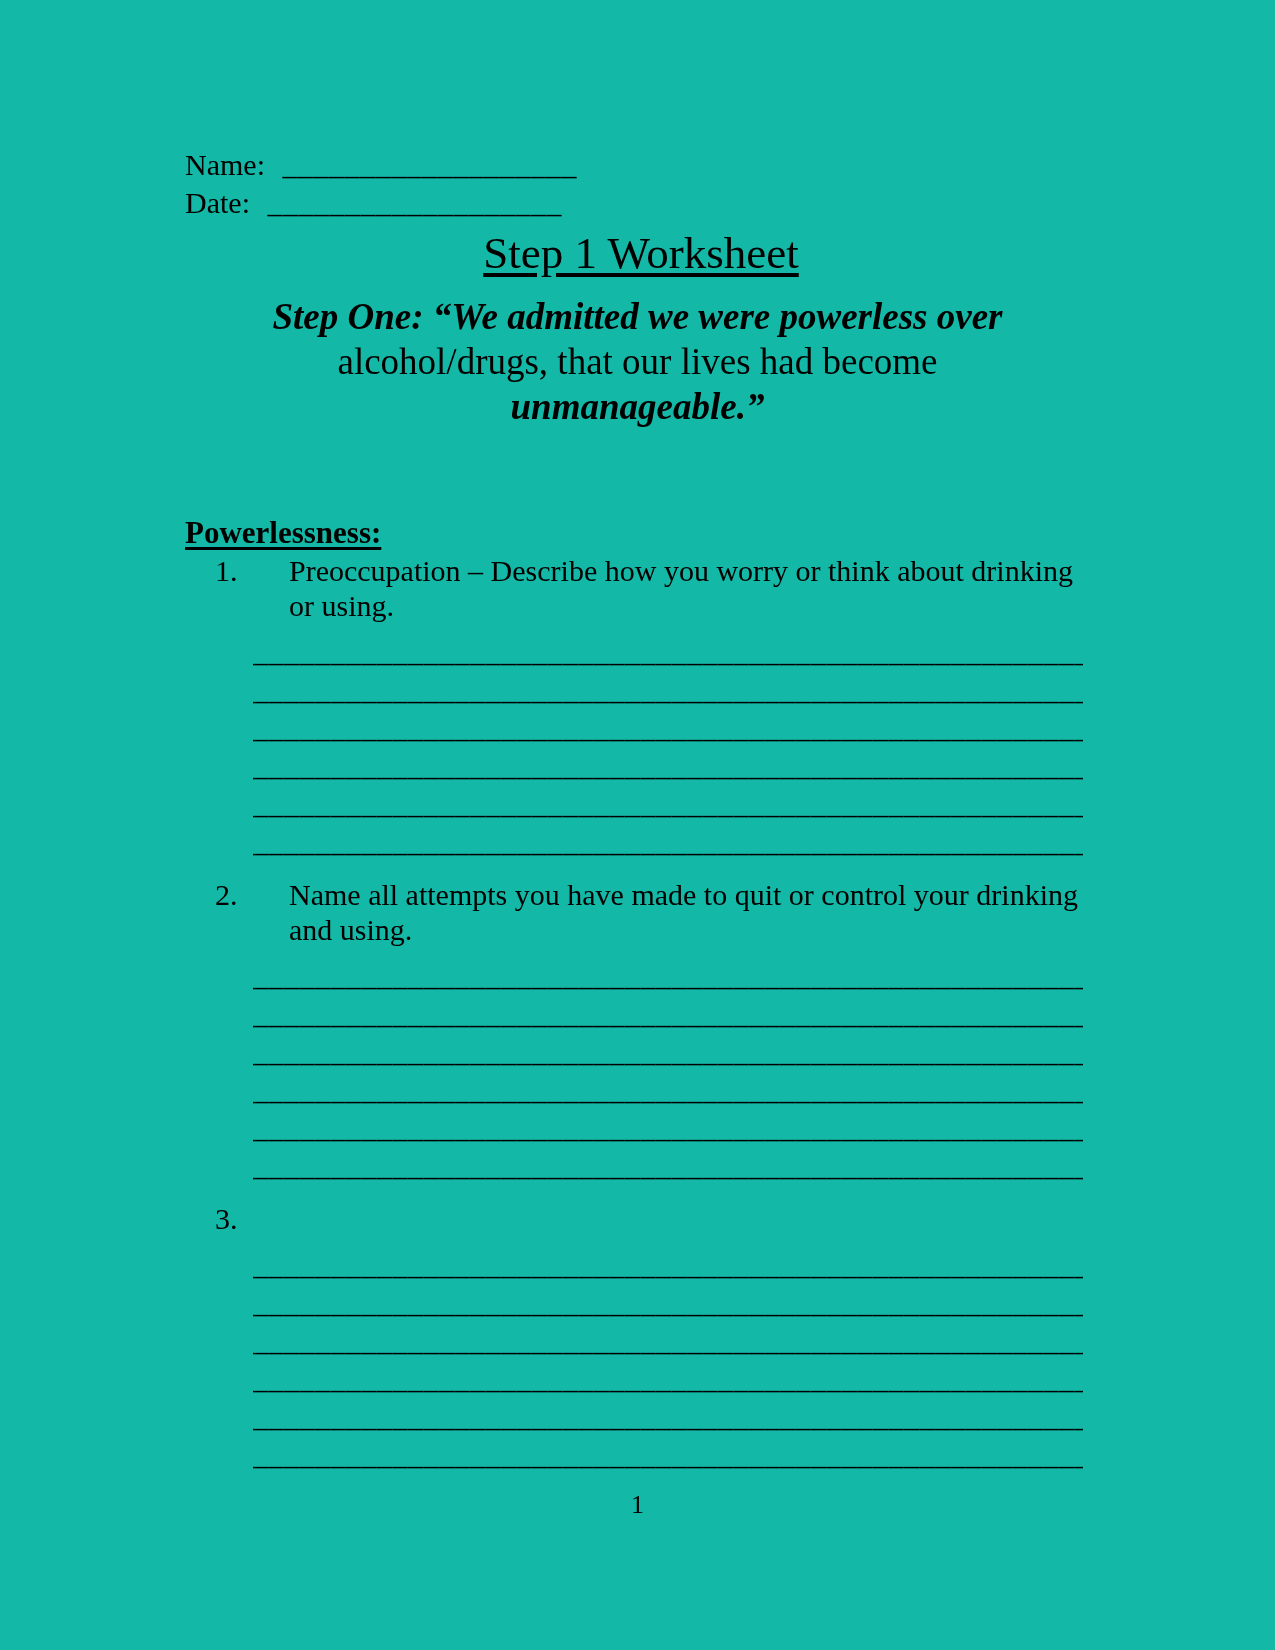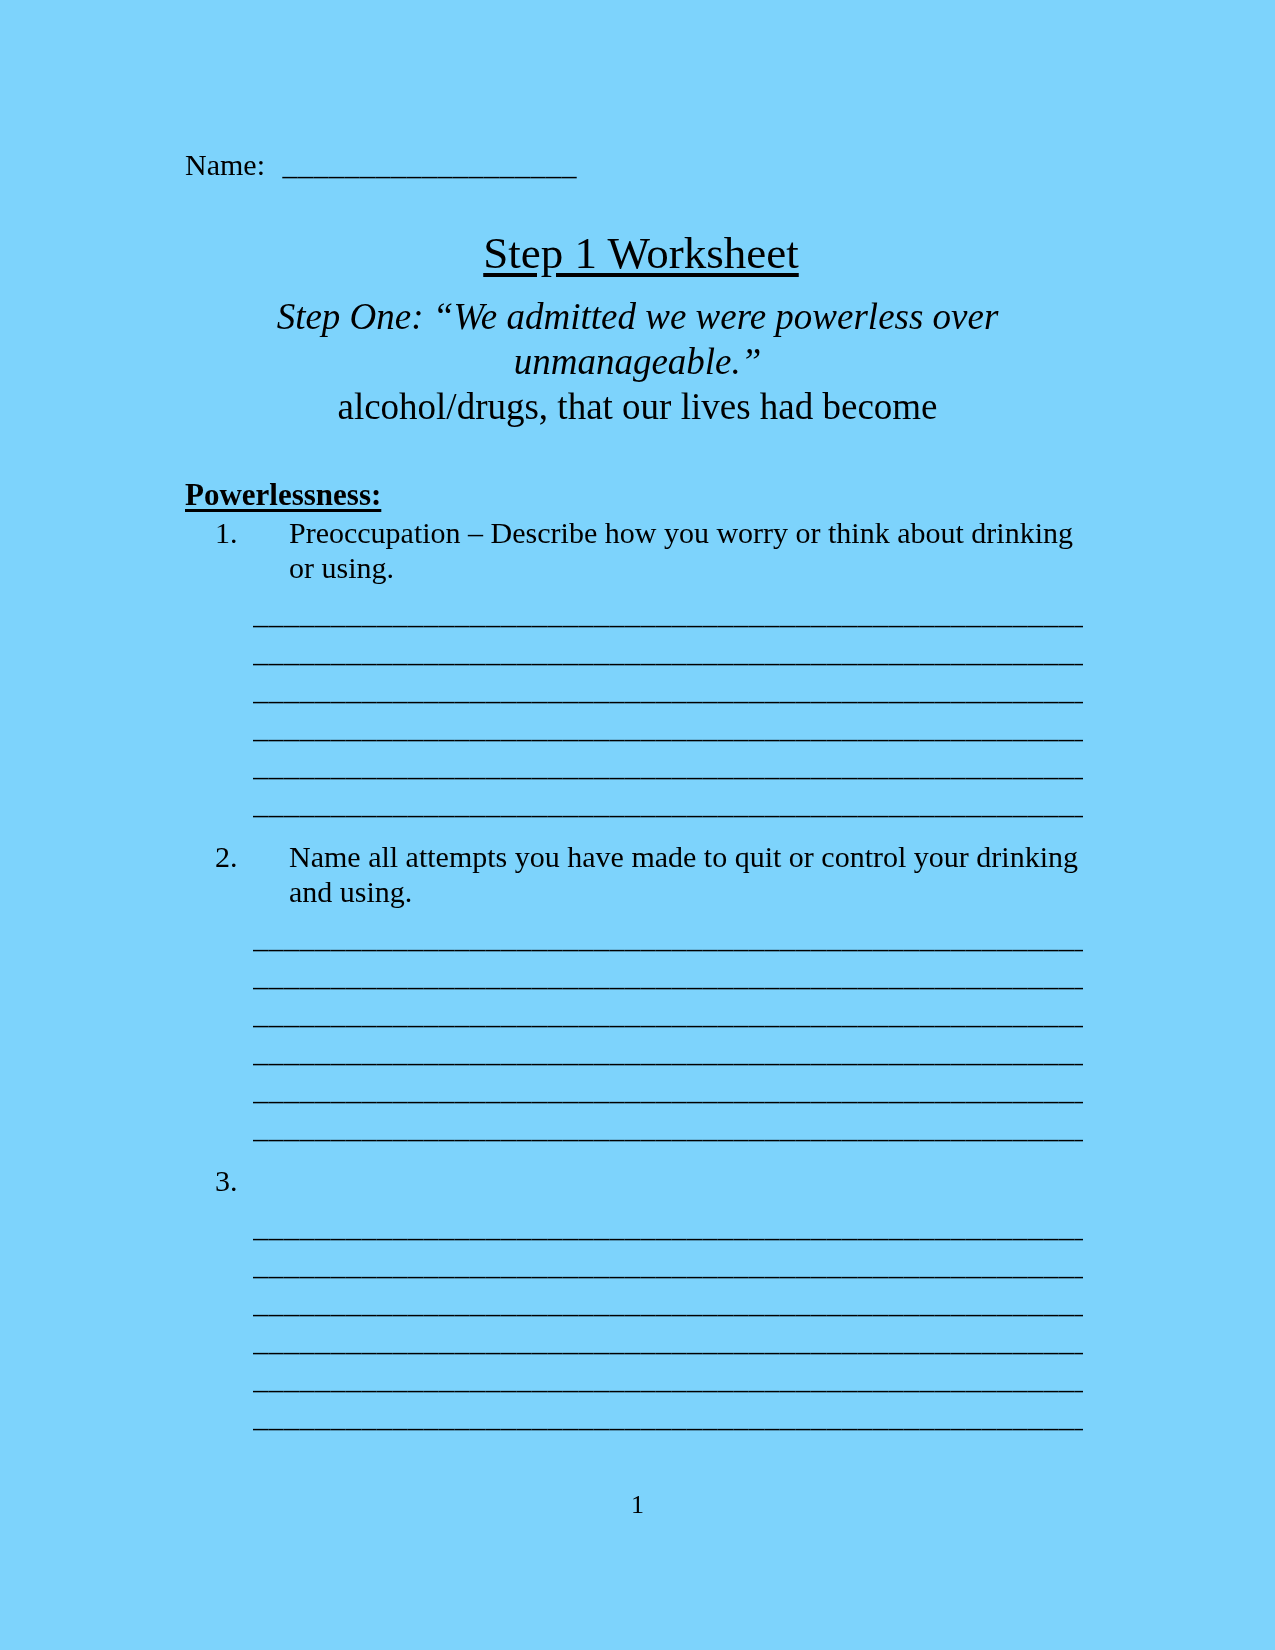--- a/index.html
+++ b/index.html
@@ -2,21 +2,21 @@
 <html><head>
 <meta charset="utf-8">
 <style>
   * { margin: 0; padding: 0; box-sizing: border-box; }
   html, body { background: #ffffff; }
   .page {
     position: relative;
     width: 1275px;
     height: 1650px;
     margin: 0 auto;
-    background: #7dd3fc;
+    background: #14b8a6;
     color: #000000;
     font-family: "Liberation Serif", "DejaVu Serif", serif;
     overflow: hidden;
   }
   .content {
     position: absolute;
     left: 185px;
     top: 146px;
     width: 905px;
   }
@@ -49,21 +49,21 @@
   
   .quote {
     position: absolute;
     left: 0;
     top: 294px;
     width: 1275px;
     text-align: center;
     font-size: 37px;
     line-height: 45px;
   }
-  .quote-line.italic { font-style: italic; }
+  .quote-line.italic { font-style: italic; font-weight: bold; }
   
   .section-heading {
     margin-top: 293px; 
     font-size: 31px;
     line-height: 36px;
     font-weight: bold;
     text-decoration: underline;
     text-underline-offset: 4px;
   }
   
@@ -110,20 +110,24 @@
 
 <div class="page">
 
   <div class="content">
 
     <div class="field-row">
       <span class="field-label">Name:</span>
       <span class="field-blank">___________________</span>
     </div>
 
+    <div class="field-row">
+      <span class="field-label">Date:</span>
+      <span class="field-blank">___________________</span>
+    </div>
 
     <div class="section-heading">Powerlessness:</div>
 
     <div class="question">
       <div class="q-row">
         <span class="q-num">1.</span>
         <span class="q-text">Preoccupation – Describe how you worry or think about drinking or using.</span>
       </div>
       <div class="answers">
         <div class="answer-line">____________________________________________________________</div>
@@ -163,19 +167,19 @@
         <div class="answer-line">____________________________________________________________</div>
       </div>
     </div>
 
   </div>
 
   <h1 class="title">Step 1 Worksheet</h1>
 
   <div class="quote">
     <div class="quote-line italic">Step One: “We admitted we were powerless over</div>
+    <div class="quote-line">alcohol/drugs, that our lives had become</div>
     <div class="quote-line italic">unmanageable.”</div>
-    <div class="quote-line">alcohol/drugs, that our lives had become</div>
   </div>
 
   <div class="page-number">1</div>
 
 </div>
 
 </body></html>

